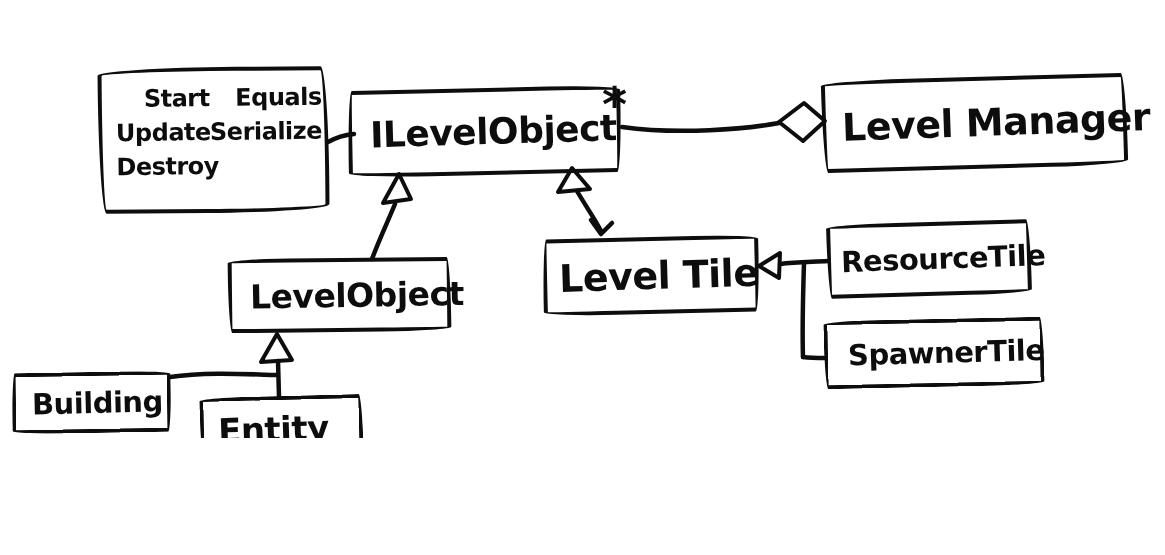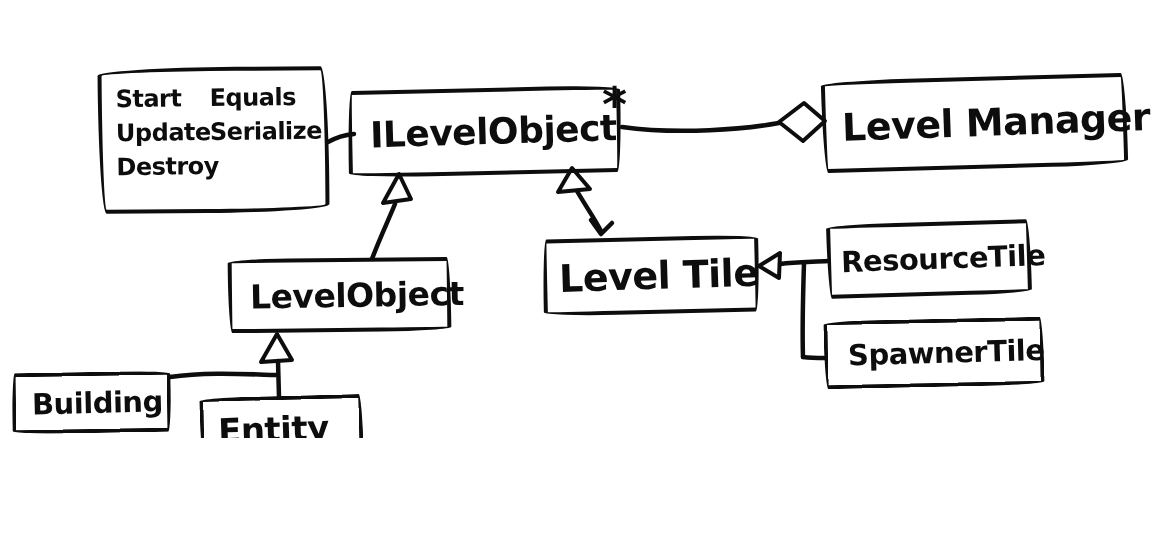--- a/index.html
+++ b/index.html
@@ -4,20 +4,21 @@
 <style>
   html, body { margin: 0; padding: 0; background: #ffffff; }
   .canvas {
     position: relative;
     width: 1165px;
     height: 438px;
     background: #ffffff;
     overflow: hidden;
     font-family: "DejaVu Sans", sans-serif;
     color: #0d0d0d;
+    text-align: right;
   }
   svg.strokes {
     position: absolute;
     left: 0; top: 0;
     width: 1165px; height: 555px;
     pointer-events: none;
   }
   .sketch-box {
     position: absolute;
     box-sizing: border-box;

